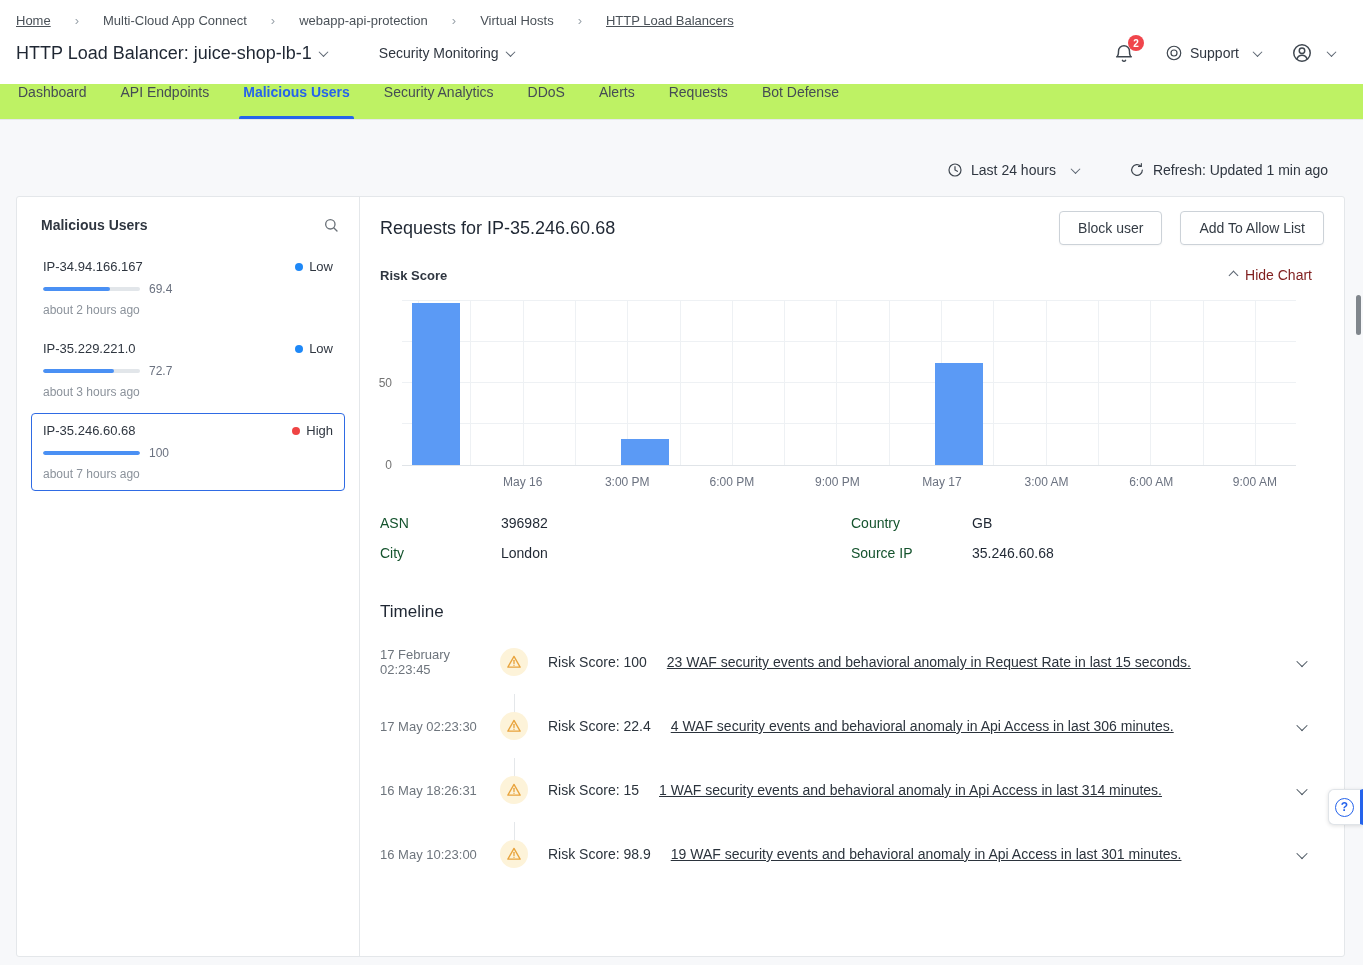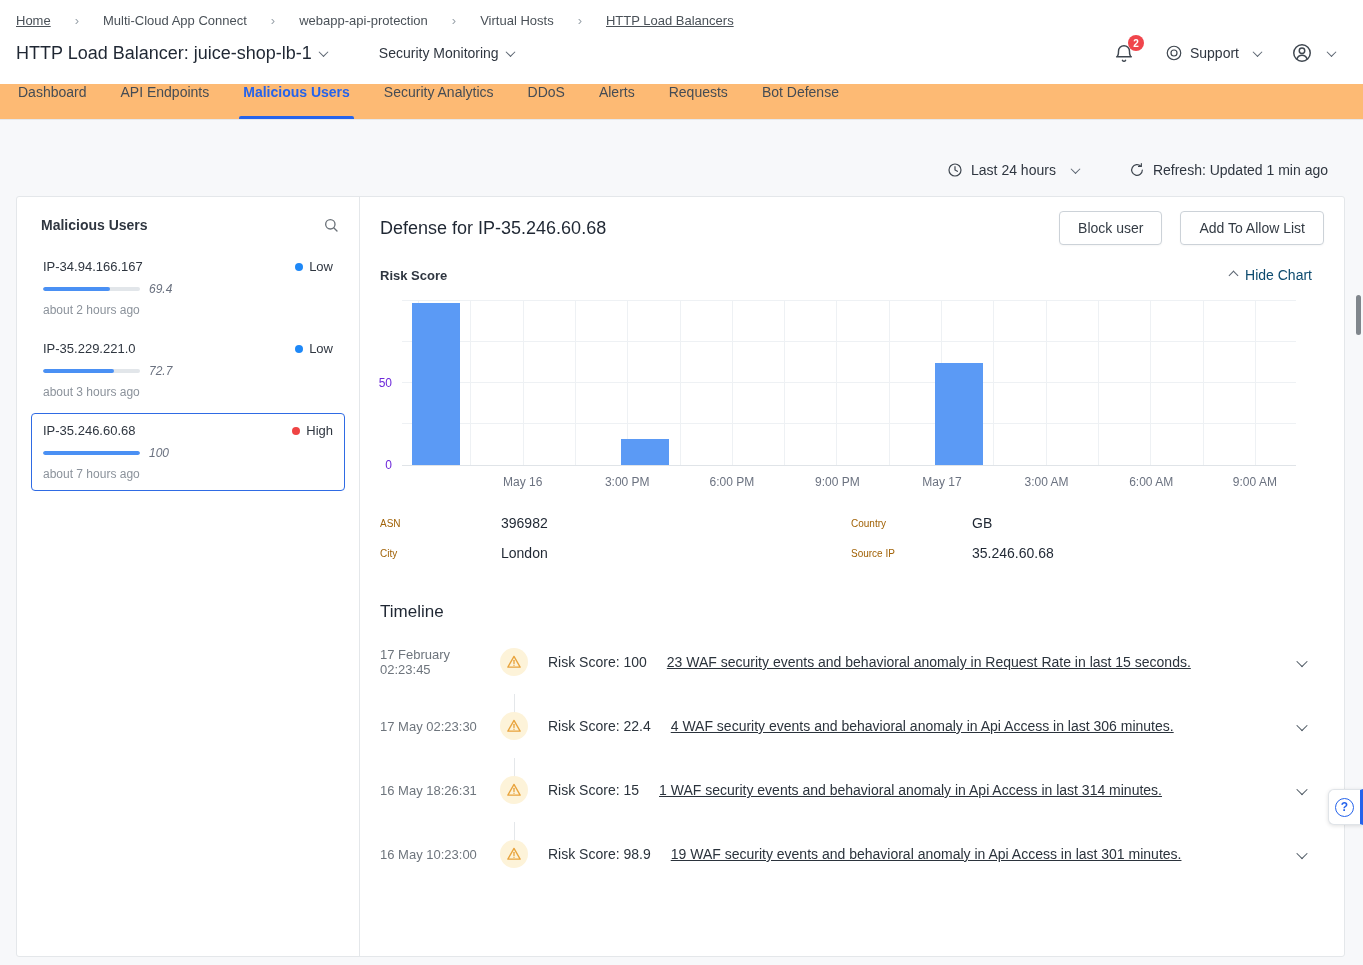--- a/index.html
+++ b/index.html
@@ -18,70 +18,70 @@
   .title-row { padding:0 28px 0 16px; margin-top:6px; display:flex; align-items:center; height:34px; }
   .page-title { font-size:18px; font-weight:500; color:#1f2733; }
   .chev { display:inline-block; width:7px; height:7px; border-right:1.6px solid #5a6470; border-bottom:1.6px solid #5a6470; transform:rotate(45deg) translate(-1px,-1px); margin-left:8px; }
   .chev.up { transform:rotate(-135deg); margin-right:8px; margin-left:0; }
   .ctx-selector { margin-left:52px; display:flex; align-items:center; font-size:14px; color:#2f3640; cursor:pointer; }
   .top-actions { margin-left:auto; display:flex; align-items:center; gap:30px; }
   .bell-wrap { position:relative; cursor:pointer; display:flex; }
   .badge { position:absolute; top:-7px; right:-9px; min-width:16px; height:16px; border-radius:8px; background:var(--badge,#f0454c); color:#fff; font-size:10px; font-weight:700; display:flex; align-items:center; justify-content:center; padding:0 4px; }
   .support-menu, .account-menu { display:flex; align-items:center; gap:7px; cursor:pointer; font-size:14px; color:#2f3640; }
   
-  .tabs { display:flex; gap:34px; padding:0 0 0 18px; margin-top:14px; border-bottom:1px solid #e6e8eb; height:36px; background:#fdba74; }
+  .tabs { display:flex; gap:34px; padding:0 0 0 18px; margin-top:14px; border-bottom:1px solid #e6e8eb; height:36px; background:#bef264; }
   .tab { font-size:14px; color:#454c54; cursor:pointer; position:relative; padding-bottom:14px; white-space:nowrap; }
   .tab.active { color:var(--accent,#2563eb); font-weight:700; }
   .tab.active::after { content:""; position:absolute; left:-4px; right:-4px; bottom:0; height:3px; border-radius:2px 2px 0 0; background:var(--accent,#2563eb); }
   
   .toolbar { display:flex; justify-content:flex-end; align-items:flex-end; gap:50px; padding:0 35px; margin-top:18px; height:40px; }
   .time-range, .refresh { display:flex; align-items:center; gap:8px; cursor:pointer; font-size:14px; color:#2f3640; }
   
   .card { margin:18px 18px 0 16px; height:761px; background:#fff; border:1px solid #e4e7ea; border-radius:3px; display:flex; overflow:hidden; }
   .mu-panel { width:343px; border-right:1px solid #e4e7ea; flex:none; }
   .mu-head { display:flex; align-items:center; justify-content:space-between; padding:20px 20px 16px 24px; }
   .mu-title { font-size:14px; font-weight:700; color:#2f3640; }
   .mu-item { margin:0 14px 4px; padding:9px 11px; border:1px solid transparent; border-radius:4px; cursor:pointer; }
   .mu-item.selected { border-color:#2f6be4; }
   .mu-r1 { display:flex; justify-content:space-between; align-items:flex-start; }
   .mu-ip { font-size:13px; color:#2f3640; }
   .mu-sev { display:flex; align-items:center; gap:6px; font-size:13px; color:#2f3640; }
   .dot { width:8px; height:8px; border-radius:50%; background:#9aa3ab; display:inline-block; }
   .dot.low { background:var(--low,#1e88f7); }
   .dot.high { background:var(--high,#ef4444); }
-  .mu-r2 { display:flex; align-items:center; margin-top:8px;font-style:italic; }
+  .mu-r2 { display:flex; align-items:center; margin-top:8px; }
   .track { width:97px; height:4px; border-radius:2px; background:#e2e6ea; overflow:hidden; }
   .fill { height:100%; border-radius:2px; background:#4a90f4; width:0; }
   .mu-score { margin-left:9px; font-size:12px; color:#6b7280; }
   .mu-time { margin-top:7px; font-size:12px; color:#8b929b; }
   
   .main-panel { flex:1; padding:14px 20px 0 20px; position:relative; }
   .main-head { display:flex; justify-content:space-between; align-items:center; }
   .main-title { font-size:18px; font-weight:500; color:#1f2733; }
   .btn-group { display:flex; gap:18px; }
   .btn { height:34px; padding:0 18px; background:#fff; border:1px solid #ccd2d8; border-radius:4px; font-size:14px; color:#333b44; font-family:inherit; cursor:pointer; box-shadow:0 1px 2px rgba(0,0,0,.04); }
   .risk-row { margin-top:22px; display:flex; justify-content:space-between; align-items:center; }
   .risk-label { font-size:13px; font-weight:700; color:#2f3640; }
-  .hide-chart { display:flex; align-items:center; font-size:14px; font-weight:500; color:#0c4a6e; cursor:pointer; padding-right:12px; }
+  .hide-chart { display:flex; align-items:center; font-size:14px; font-weight:500; color:#7f1d1d; cursor:pointer; padding-right:12px; }
   .date-range { margin-top:24px; font-size:13px; color:#737a82; }
   
   .chart-wrap { margin:18px 28px 0 22px; }
   .plot { position:relative; height:165px; border-bottom:1px solid #e0e4e8; }
   .hline { position:absolute; left:0; right:0; height:1px; background:#eef1f4; }
   .vline { position:absolute; top:0; bottom:0; width:1px; background:#eef1f4; }
   .bar { position:absolute; bottom:0; width:48px; transform:translateX(-50%); background:var(--bar,#5b9af5); }
-  .ylab { position:absolute; right:calc(100% + 10px); transform:translateY(50%); font-size:12px; color:#6d28d9; }
+  .ylab { position:absolute; right:calc(100% + 10px); transform:translateY(50%); font-size:12px; color:#737373; }
   .xlabels { position:relative; height:26px; }
   .xlab { position:absolute; top:9px; transform:translateX(-50%); font-size:12px; color:#6b7280; white-space:nowrap; }
   
   .details { margin-top:16px; display:flex; }
   .dcol { width:471px; }
   .dcol:last-child { width:auto; }
   .drow { display:flex; height:30px; align-items:center; }
-  .dlabel { width:121px; font-size:10px; color:#a16207; }
+  .dlabel { width:121px; font-size:14px; color:#14532d; }
   .dvalue { font-size:14px; color:#1f2733; }
   
   .tl-title { margin-top:34px; font-size:17px; font-weight:500; color:#1f2733; }
   .tl-events { margin-top:8px; }
   .tl-row { display:flex; align-items:center; height:64px; position:relative; }
   .tl-time { width:108px; flex:none; font-size:13px; color:#6e757d; }
   .tl-iconcol { width:52px; flex:none; display:flex; justify-content:center; position:relative; }
   .warn-icon { width:28px; height:28px; border-radius:50%; background:#fdf3d9; display:flex; align-items:center; justify-content:center; position:relative; z-index:1; }
   .tl-row:not(:last-child) .tl-iconcol::after { content:""; position:absolute; left:50%; top:46px; height:36px; width:1px; background:#e4e7ea; }
   .tl-risk { flex:none; margin-left:8px; font-size:14px; color:#2b333c; }
@@ -246,21 +246,21 @@
               <div class="fill" style="width: 100%;"></div>
             </div>
           <span class="mu-score">100</span>
         </div>
         <div class="mu-time">about 7 hours ago</div>
       </div>
     </aside>
 
     <section class="main-panel">
       <div class="main-head">
-        <h2 class="main-title">Defense for IP-35.246.60.68</h2>
+        <h2 class="main-title">Requests for IP-35.246.60.68</h2>
         <div class="btn-group">
           <button class="btn">Block user</button>
           <button class="btn">Add To Allow List</button>
         </div>
       </div>
 
       <div class="risk-row">
         <span class="risk-label">Risk Score</span>
         <span class="hide-chart">
           <span class="chev up"></span>

